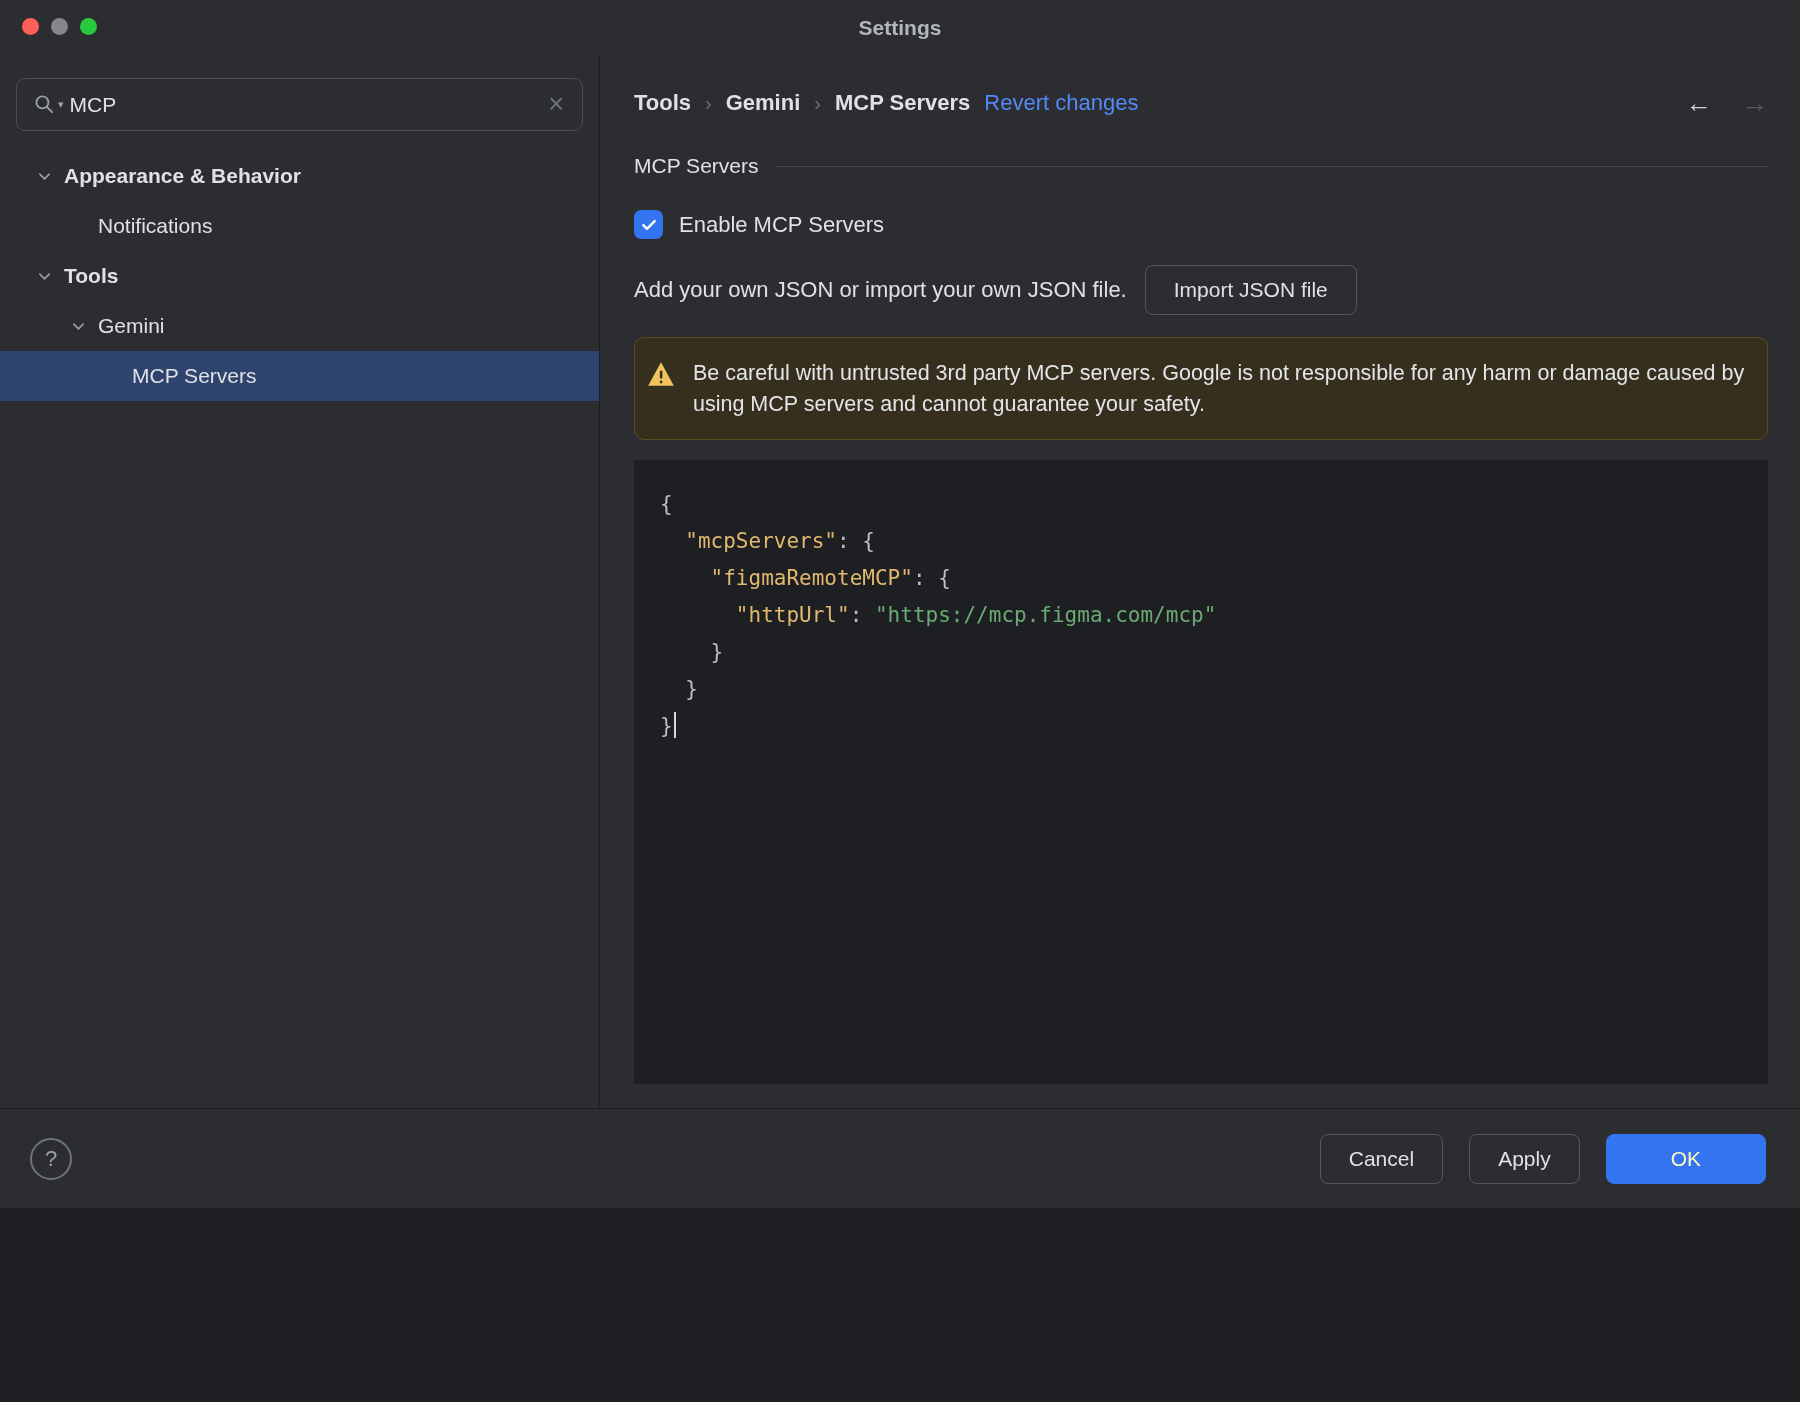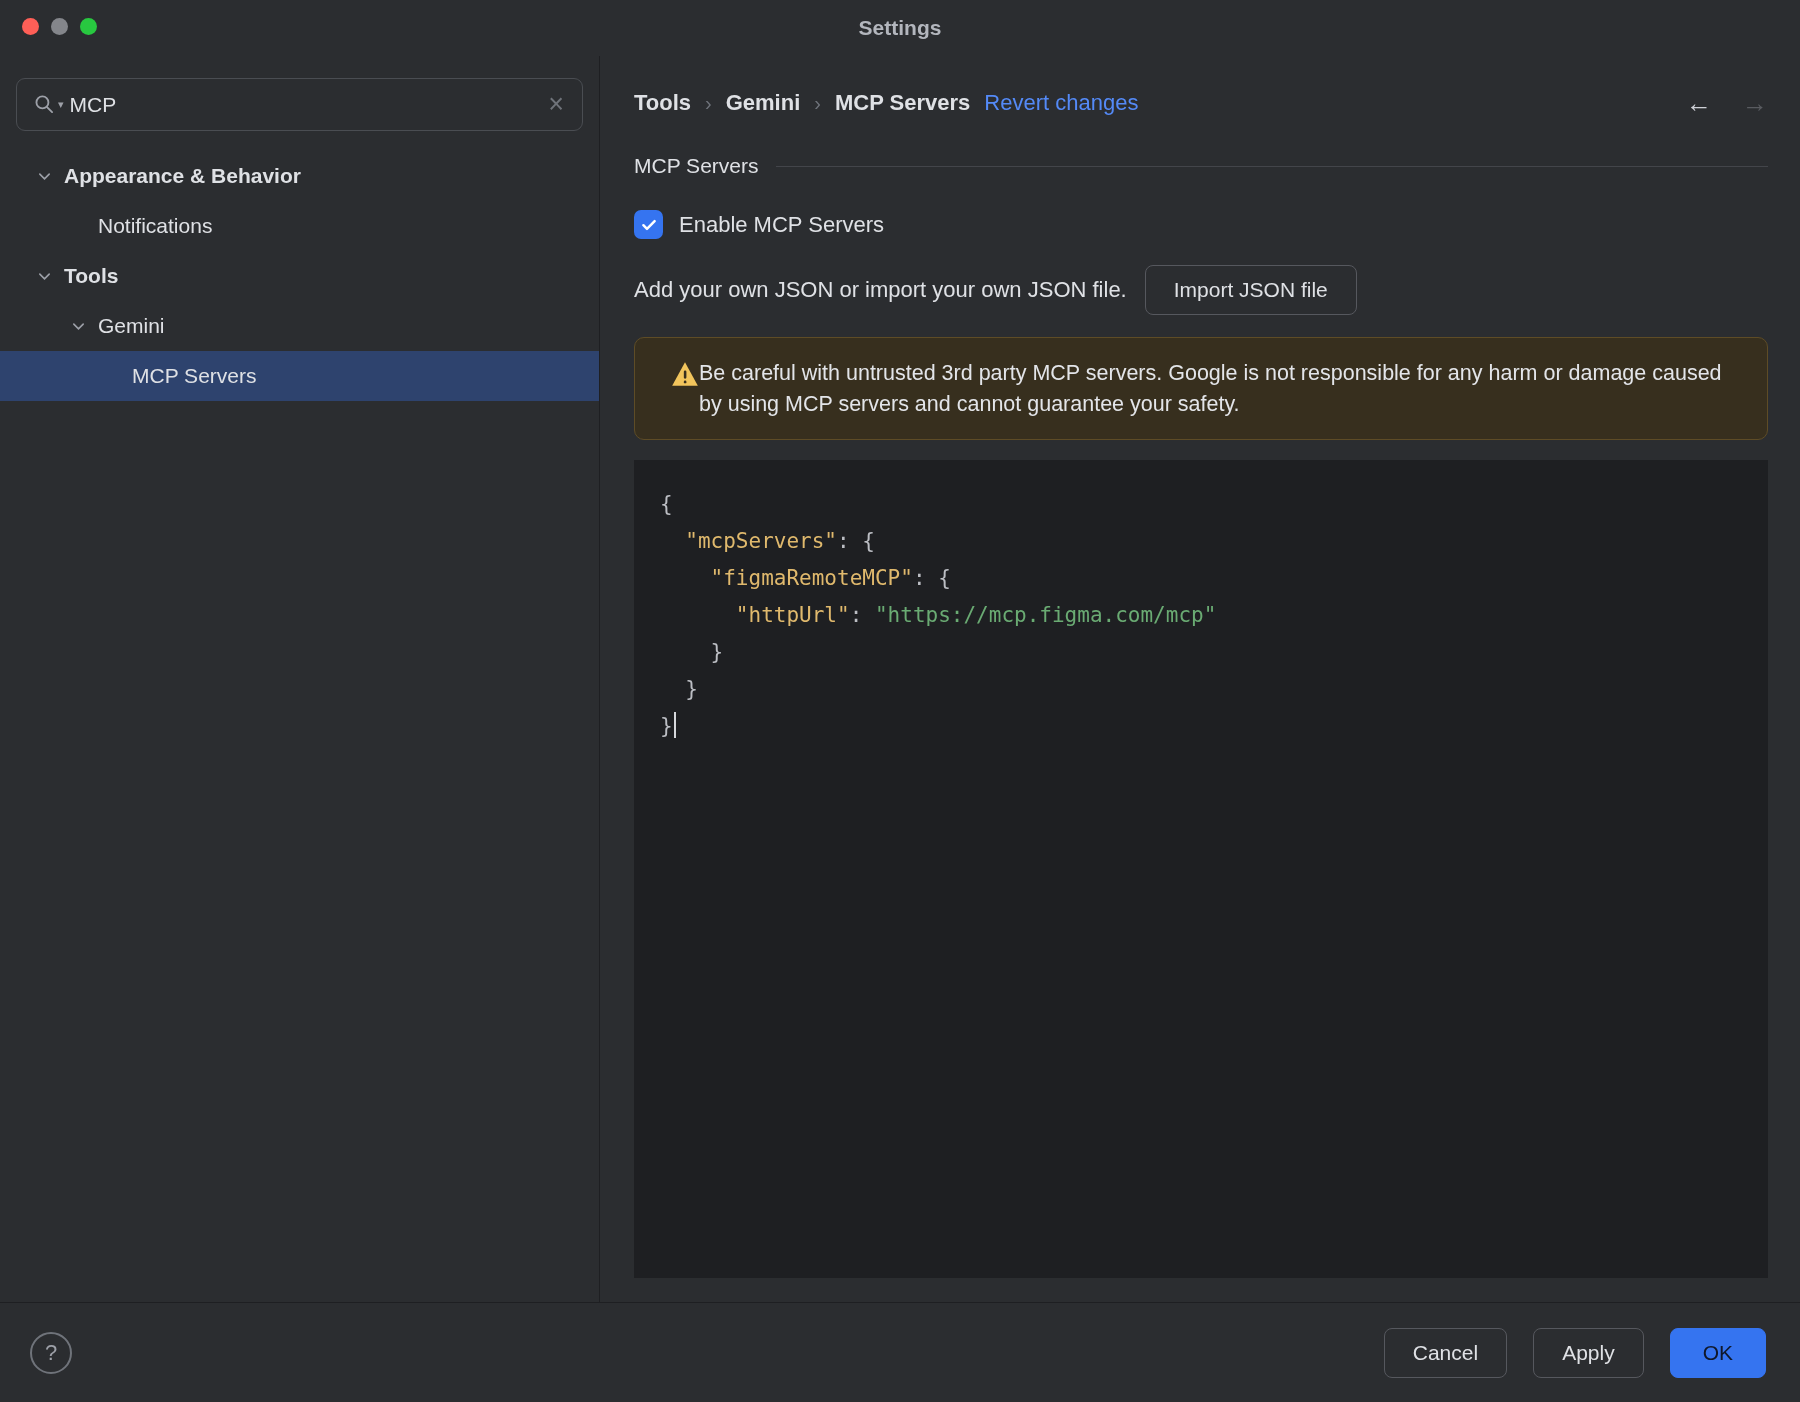--- a/index.html
+++ b/index.html
@@ -10,21 +10,21 @@
     --accent: #3574f0;
     --link: #548af7;
     --selection: #2e436e;
     --divider: #1e1f22;
     --panel: #2b2d30;
     --tok-key: #e0b96d;
     --tok-string: #6aab73;
     --tok-punct: #bcbec4;
   }
 
-  .window { width: 1800px; height: 1402px; background: var(--panel); display: flex; flex-direction: column; }
+  .window { width: 1800px; height: 1208px; background: var(--panel); display: flex; flex-direction: column; }
 
   
   .titlebar { height: 56px; position: relative; flex: 0 0 auto; display: flex; align-items: center; }
   .traffic-lights { position: absolute; left: 22px; top: 18px; display: flex; gap: 12px; }
   .tl { width: 17px; height: 17px; border-radius: 50%; display: inline-block; cursor: default; }
   .tl-red { background: #ff5f57; }
   .tl-gray { background: #84868b; }
   .tl-green { background: #28c840; }
   .title { width: 100%; text-align: center; font-size: 21px; font-weight: 700; color: #b3b6bd; }
 
@@ -65,23 +65,23 @@
   .section-title { font-size: 21px; color: #dfe1e5; white-space: nowrap; }
   .section-rule { flex: 1 1 auto; height: 1px; background: #43454a; }
 
   .enable-row { margin-top: 30px; display: flex; align-items: center; gap: 16px; cursor: default; width: fit-content; }
   .checkbox { width: 29px; height: 29px; border-radius: 7px; background: var(--accent); display: inline-flex; align-items: center; justify-content: center; flex: 0 0 auto; }
   .enable-label { font-size: 22px; }
 
   .import-row { margin-top: 26px; display: flex; align-items: center; gap: 18px; }
   .import-text { font-size: 22px; }
   .btn { font-family: "Liberation Sans", sans-serif; font-size: 21px; color: #dfe1e5; background: transparent; border: 1px solid #56585e; border-radius: 8px; height: 50px; padding: 0 28px; cursor: default; }
-  .btn.primary { background: var(--accent); border-color: var(--accent); color: #0f172a; padding: 0 32px; }
-
-  .warning-box { margin-top: 22px; background: #372f1e; border: 1px solid #5e4c26; border-radius: 10px; padding: 20px 36px; display: flex; align-items: flex-start; }
+  .btn.primary { background: var(--accent); border-color: var(--accent); color: #fef9c3; padding: 0 64px; }
+
+  .warning-box { margin-top: 22px; background: #372f1e; border: 1px solid #5e4c26; border-radius: 10px; padding: 20px 12px; display: flex; gap: 18px; align-items: flex-start; }
   .warning-icon { flex: 0 0 auto; margin-top: 3px; }
   .warning-text { font-size: 21.5px; line-height: 1.42; color: #e3e5e9; }
 
   .editor { margin-top: 20px; margin-bottom: 24px; flex: 1 1 auto; background: #1e1f22; overflow: hidden; cursor: text; }
   .code { padding: 26px 20px 20px 26px; font-family: "DejaVu Sans Mono", "Liberation Mono", monospace; font-size: 21px; }
   .code-line { white-space: pre; height: 37px; line-height: 37px; }
   .tok-key { color: var(--tok-key); }
   .tok-string { color: var(--tok-string); }
   .tok-punct { color: var(--tok-punct); }
   .tok-caret { display: inline-block; width: 0; border-left: 2px solid #d6d8dc; height: 26px; vertical-align: -5px; margin-left: 1px; }

